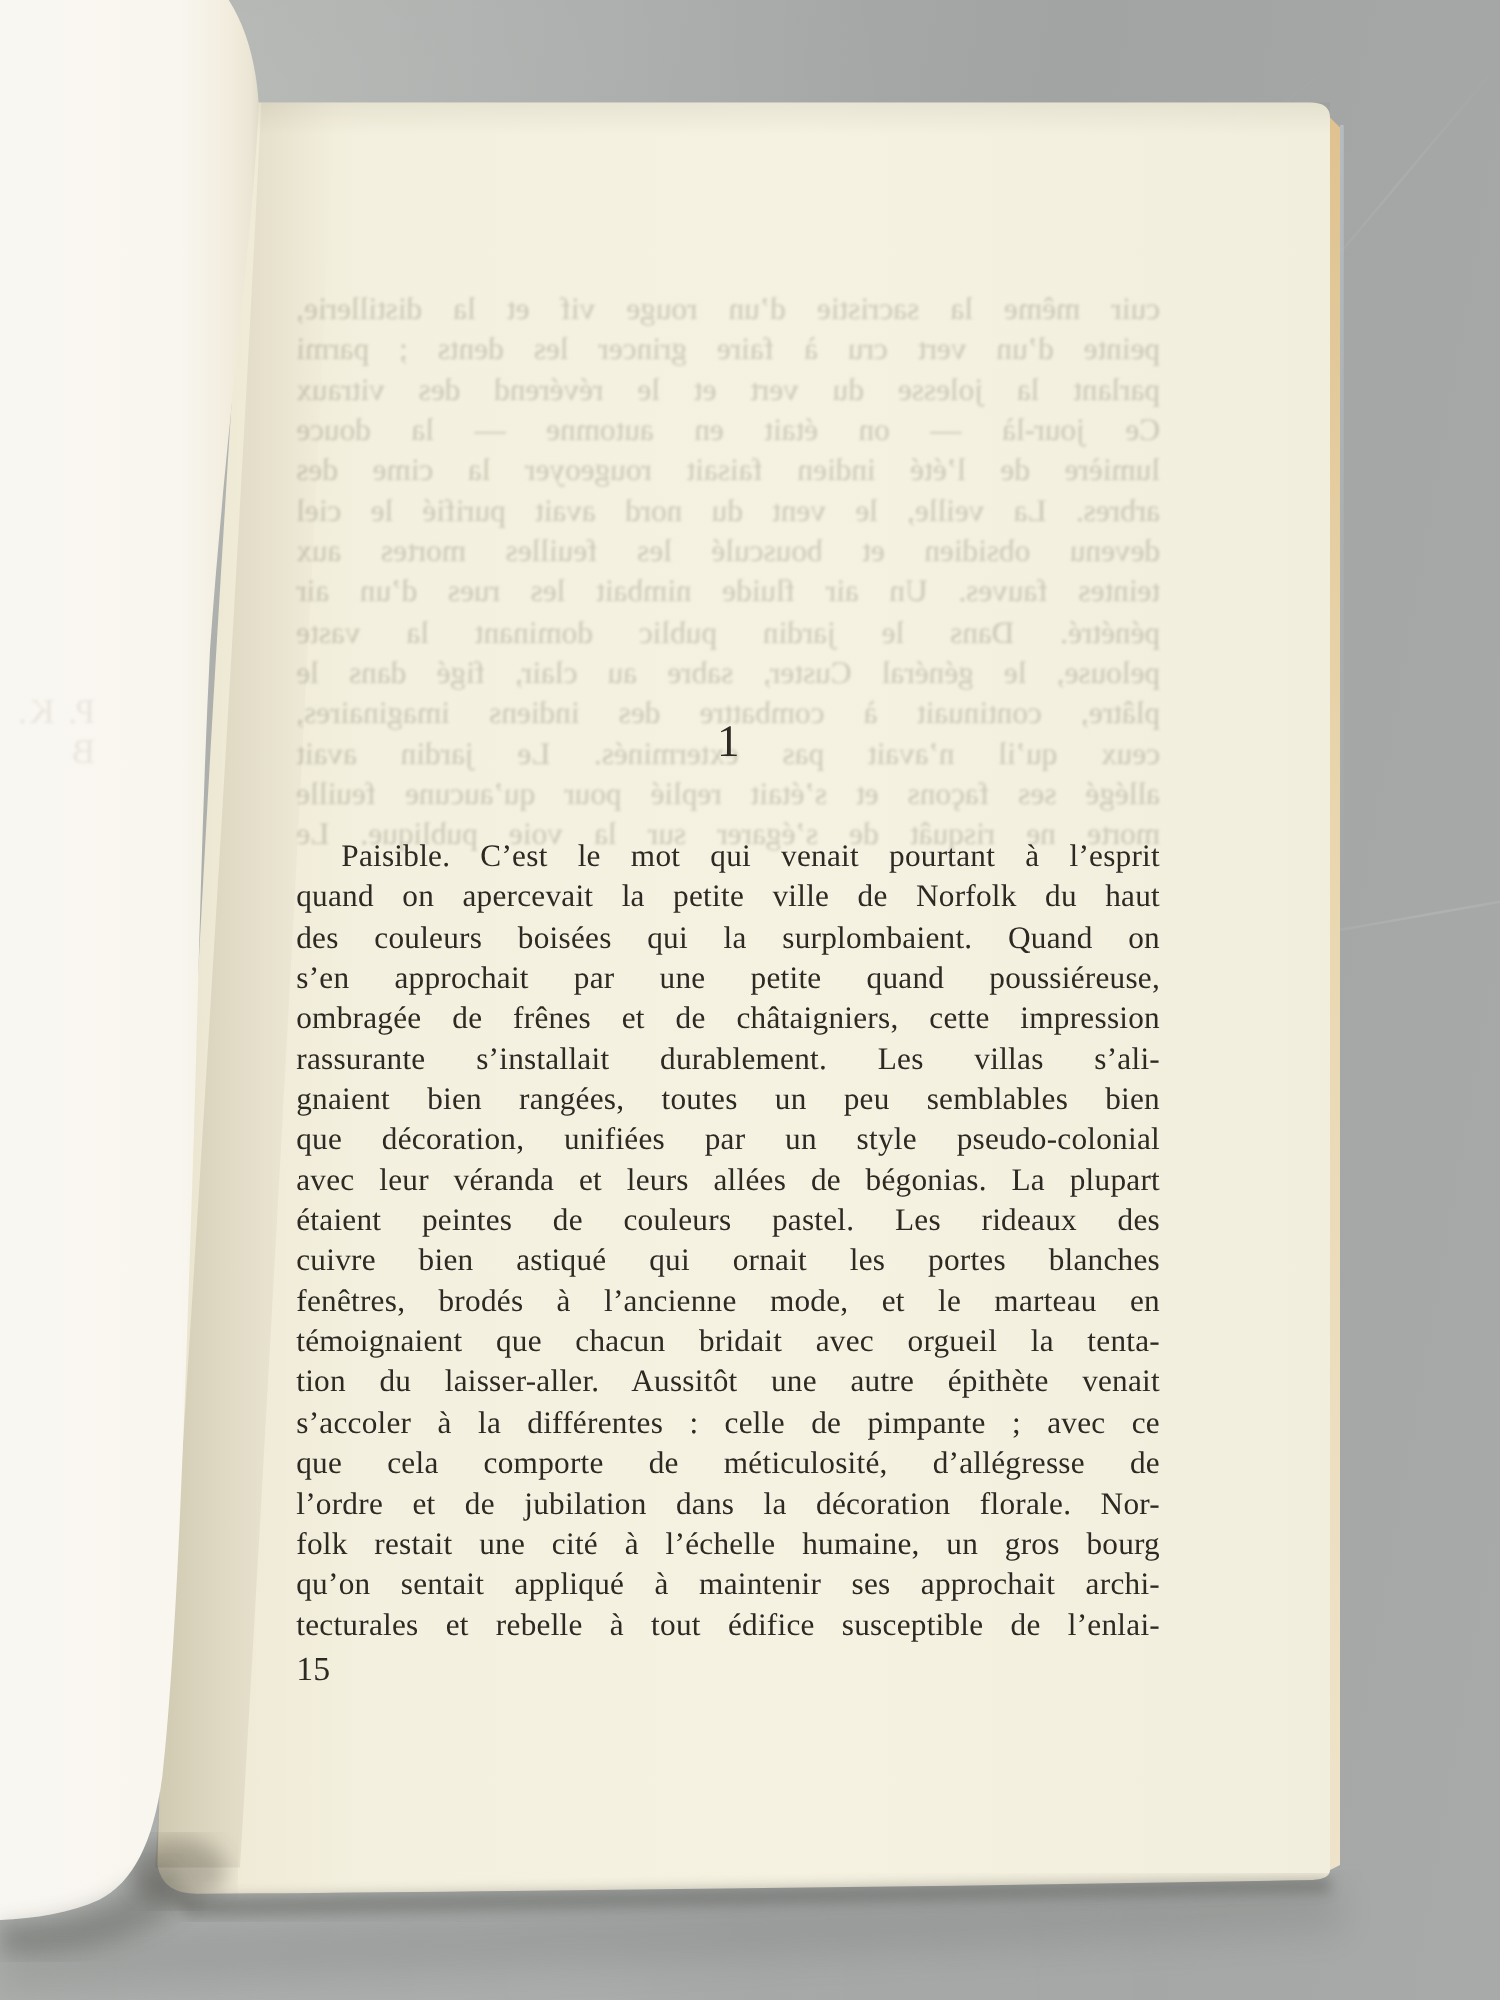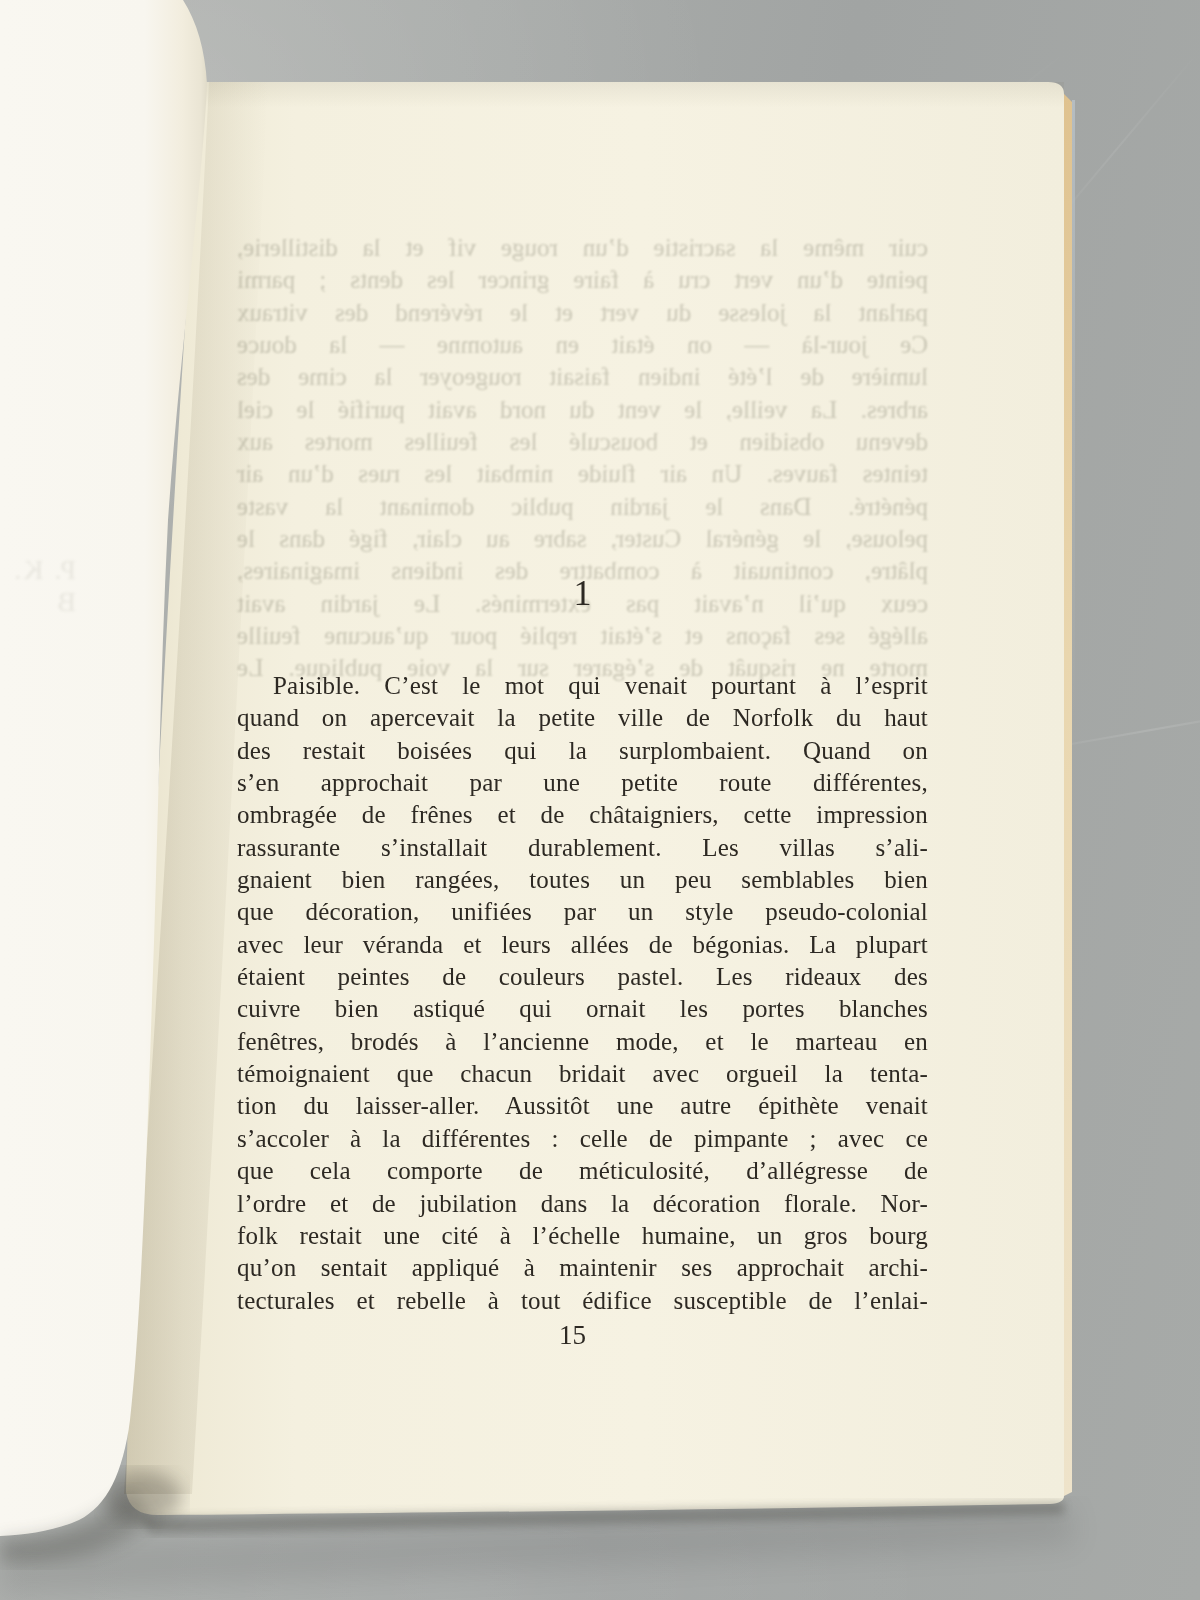--- a/index.html
+++ b/index.html
@@ -27,22 +27,22 @@
     position:absolute;left:237px;top:573px;width:691px;
     text-align:center;font-size:36px;line-height:40px;color:#2d2923;
   }
   .body-block{
     position:absolute;left:237px;top:670px;width:691px;
     font-size:25px;line-height:32.35px;color:#2d2923;letter-spacing:.2px;
   }
   .bline{text-align:justify;text-align-last:justify;font-family:Liberation Serif, serif;}
   .bline.first{text-indent:36px;}
   .folio{
-    position:absolute;left:227px;top:1319px;width:691px;
-    text-align:center;font-size:27px;line-height:32px;color:#2d2923;
+    position:absolute;left:237px;top:1319px;width:691px;
+    text-align:left;font-size:27px;line-height:32px;color:#2d2923;
   }
   .left-ghost-mark{
     position:absolute;left:-10px;top:554px;width:86px;
     font-size:28px;color:#777565;opacity:.13;filter:blur(1.4px);
     transform:scaleX(-1);letter-spacing:2px;z-index:2;
   }
 </style>
 </head>
 <body>
 
@@ -143,22 +143,22 @@
       <div class="gline">ceux qu’il n’avait pas exterminés. Le jardin avait</div>
       <div class="gline">allégé ses façons et s’était replié pour qu’aucune feuille</div>
       <div class="gline">morte ne risquât de s’égarer sur la voie publique. Le</div>
     </div>
 
     <div class="chapter">1</div>
 
     <div class="body-block">
       <div class="bline first">Paisible. C’est le mot qui venait pourtant à l’esprit</div>
       <div class="bline">quand on apercevait la petite ville de Norfolk du haut</div>
-      <div class="bline">des restait boisées qui la surplombaient. Quand on</div>
-      <div class="bline">s’en approchait par une petite route différentes,</div>
+      <div class="bline">des couleurs boisées qui la surplombaient. Quand on</div>
+      <div class="bline">s’en approchait par une petite quand poussiéreuse,</div>
       <div class="bline">ombragée de frênes et de châtaigniers, cette impression</div>
       <div class="bline">rassurante s’installait durablement. Les villas s’ali-</div>
       <div class="bline">gnaient bien rangées, toutes un peu semblables bien</div>
       <div class="bline">que décoration, unifiées par un style pseudo-colonial</div>
       <div class="bline">avec leur véranda et leurs allées de bégonias. La plupart</div>
       <div class="bline">étaient peintes de couleurs pastel. Les rideaux des</div>
       <div class="bline">cuivre bien astiqué qui ornait les portes blanches</div>
       <div class="bline">fenêtres, brodés à l’ancienne mode, et le marteau en</div>
       <div class="bline">témoignaient que chacun bridait avec orgueil la tenta-</div>
       <div class="bline">tion du laisser-aller. Aussitôt une autre épithète venait</div>

